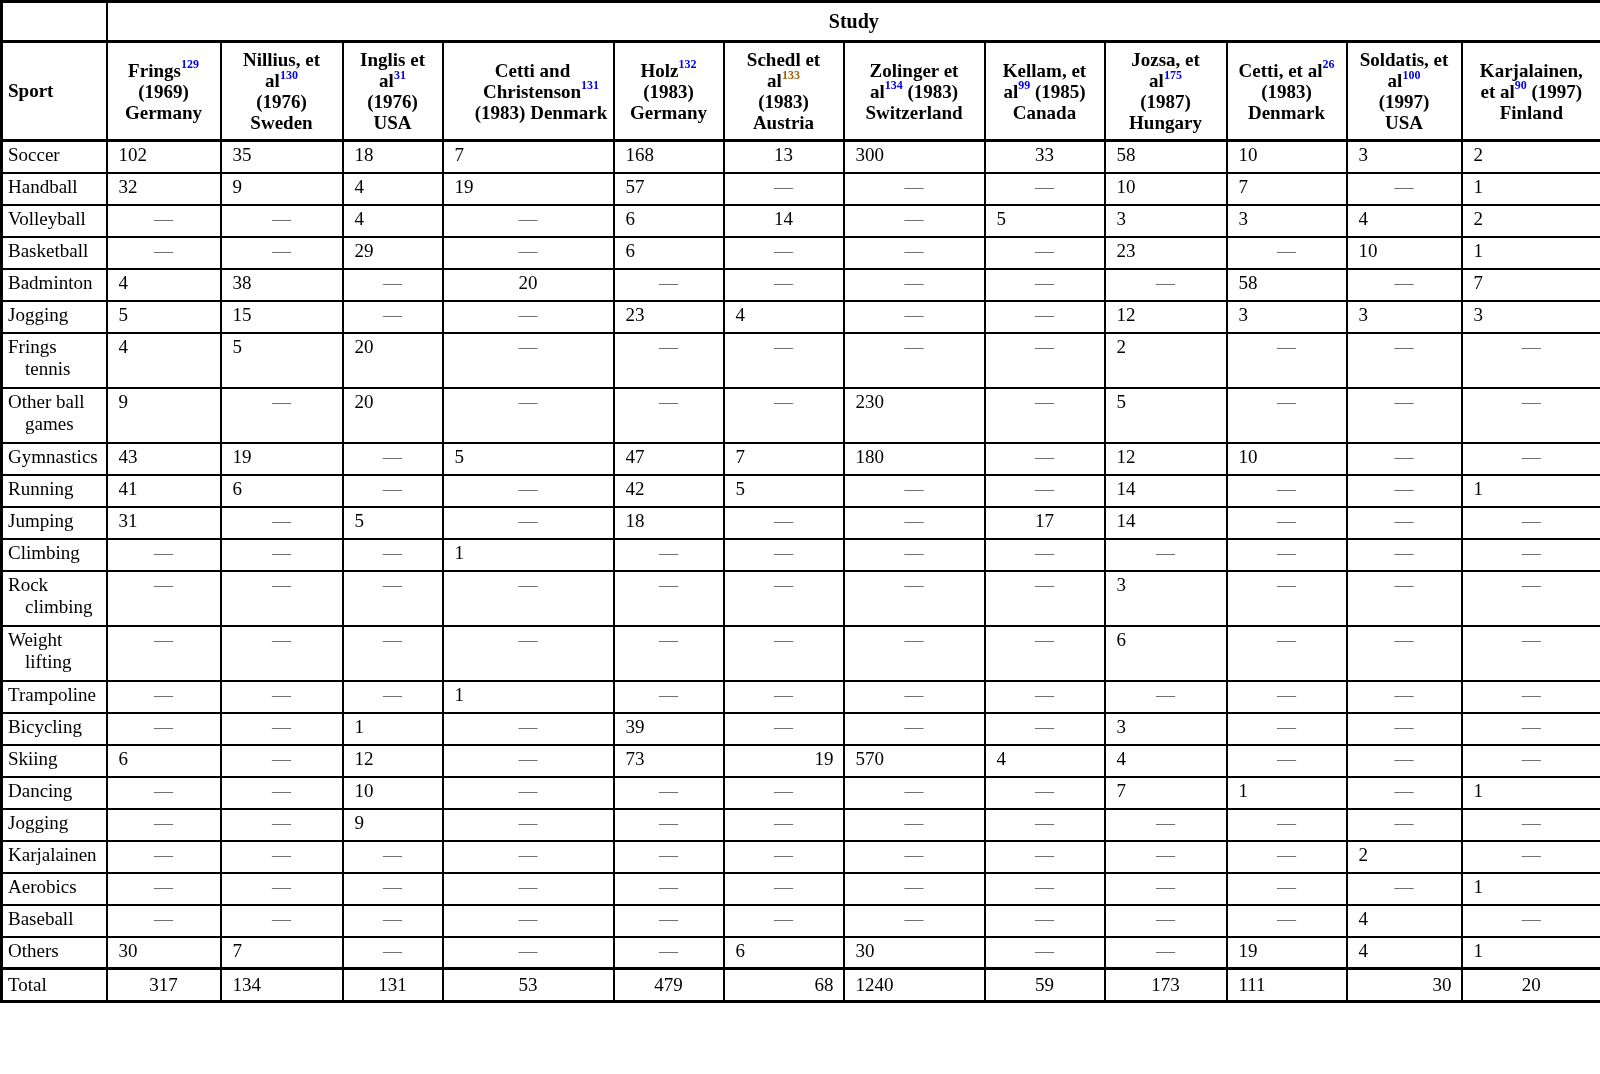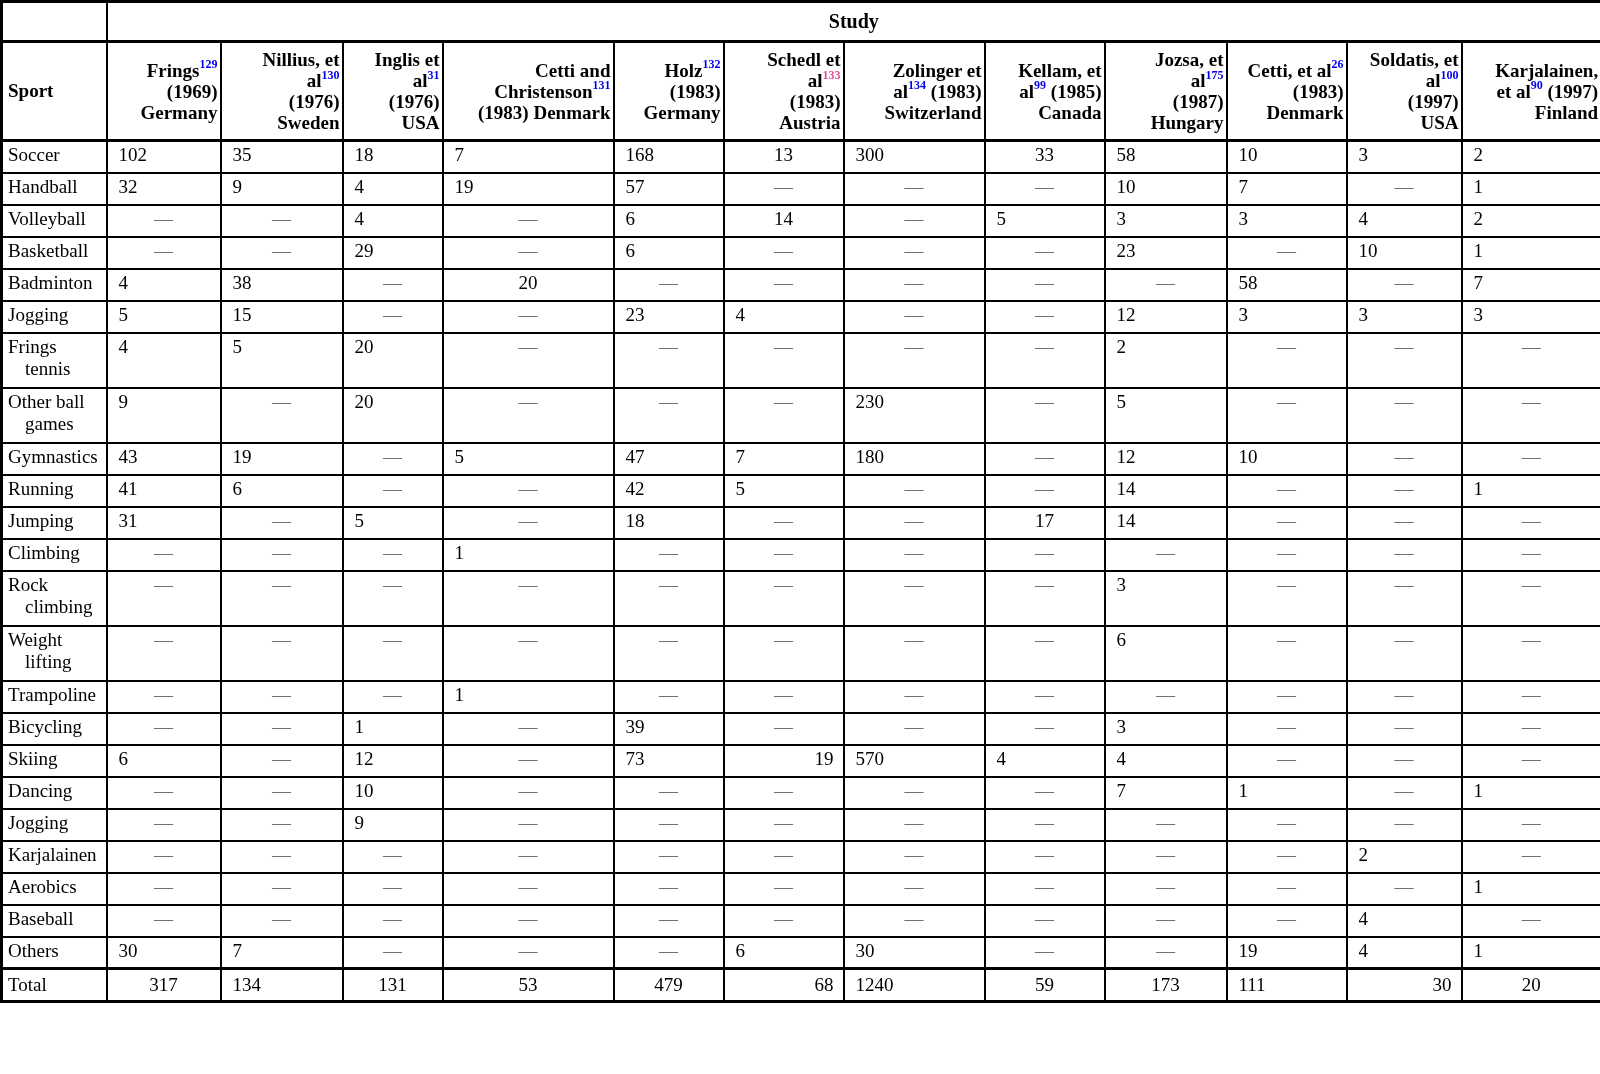--- a/index.html
+++ b/index.html
@@ -14,21 +14,21 @@
   }
   th,td{border:2px solid #000;overflow:hidden;}
   
   tr.study-row{height:40px;}
   tr.study-row th{border-bottom:3px solid #000;}
   th.study{font-weight:bold;font-size:20px;text-align:center;vertical-align:middle;}
   th.corner{background:#fff;}
   tr.header-row{height:99px;}
   tr.header-row th{border-bottom:3px solid #000;vertical-align:middle;}
   th.sporthd{font-weight:bold;font-size:19px;text-align:left;padding-left:5px;}
-  th.hd{font-weight:bold;font-size:19px;text-align:right;padding:0 2px;}
+  th.hd{font-weight:bold;font-size:19px;text-align:center;padding:0 2px;}
   .hl{line-height:21px;}
   .hd-hang{text-align:left;}
   .hd-hang .hl{padding-left:26px;}
   .hd-hang .hl:first-child{padding-left:9px;}
   sup.cite{font-size:12px;font-weight:bold;line-height:0;position:relative;top:-1px;}
   
   tbody tr{height:32px;}
   tbody tr.tall{height:55px;}
   tbody td{font-size:19px;line-height:22px;vertical-align:top;padding-top:2px;}
   td.sport{text-align:left;padding-left:22px;text-indent:-17px;padding-right:2px;white-space:nowrap;}
@@ -89,21 +89,21 @@
             <div class="hl">Christenson<sup class="cite" style="color: rgb(0, 0, 238);">131</sup></div>
             <div class="hl">(1983) Denmark</div>
           </th>
           <th class="hd">
             <div class="hl">Holz<sup class="cite" style="color: rgb(0, 0, 238);">132</sup></div>
             <div class="hl">(1983)</div>
             <div class="hl">Germany</div>
           </th>
           <th class="hd">
             <div class="hl">Schedl et</div>
-            <div class="hl">al<sup class="cite" style="color: #ec4899;">133</sup></div>
+            <div class="hl">al<sup class="cite" style="color: #a16207;">133</sup></div>
             <div class="hl">(1983)</div>
             <div class="hl">Austria</div>
           </th>
           <th class="hd">
             <div class="hl">Zolinger et</div>
             <div class="hl">al<sup class="cite" style="color: rgb(0, 0, 238);">134</sup> (1983)</div>
             <div class="hl">Switzerland</div>
           </th>
           <th class="hd">
             <div class="hl">Kellam, et</div>

